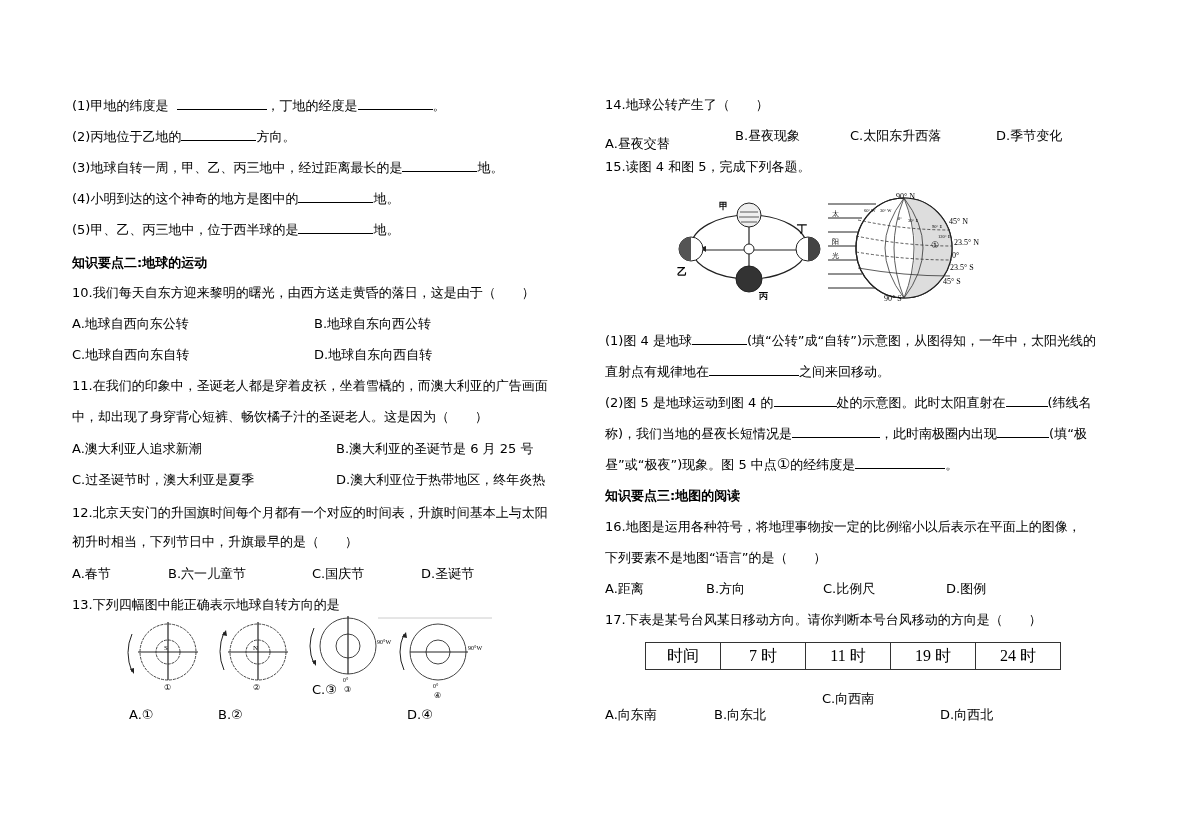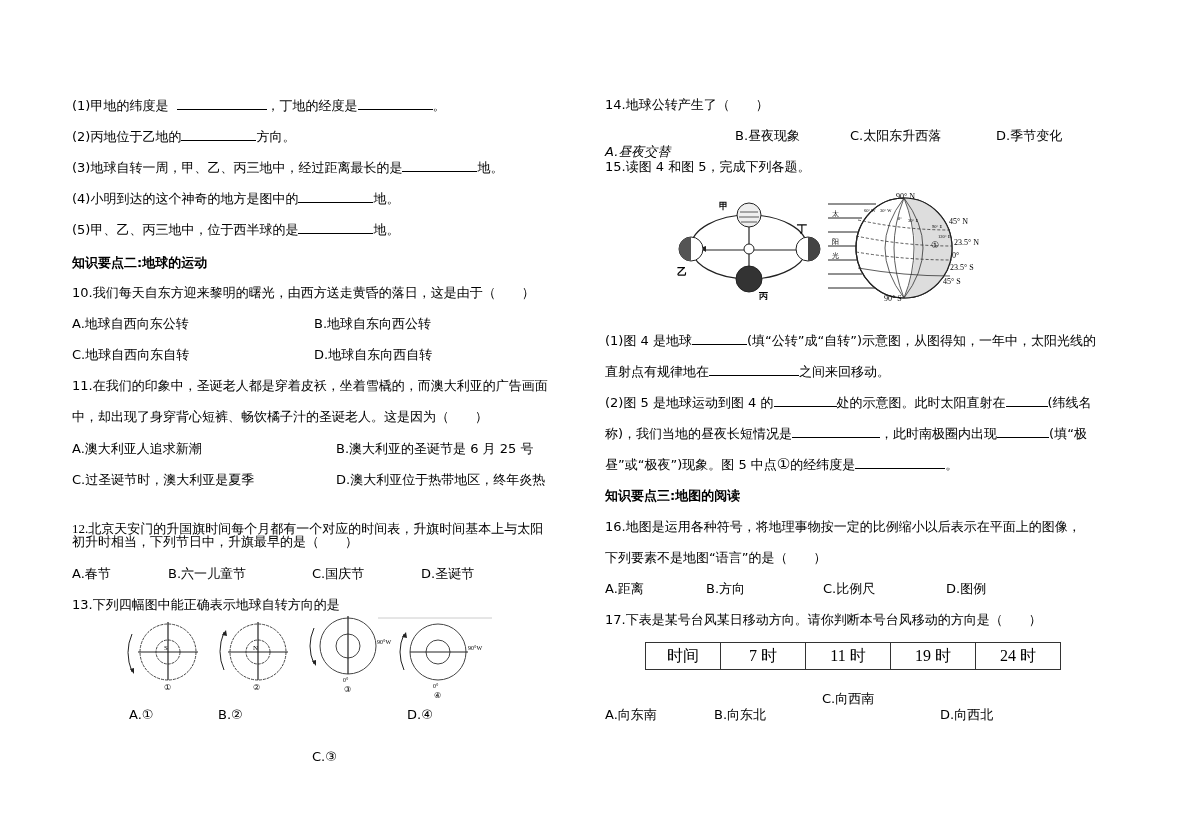--- a/index.html
+++ b/index.html
@@ -48,21 +48,21 @@
 <div class="opt" style="left:72px;top:347px;">C.地球自西向东自转</div>
 <div class="opt" style="left:314px;top:347px;">D.地球自东向西自转</div>
 
 <div class="line" style="left:72px;top:378px;">11.在我们的印象中，圣诞老人都是穿着皮袄，坐着雪橇的，而澳大利亚的广告画面</div>
 <div class="line" style="left:72px;top:409px;">中，却出现了身穿背心短裤、畅饮橘子汁的圣诞老人。这是因为（　　）</div>
 <div class="opt" style="left:72px;top:441px;">A.澳大利亚人追求新潮</div>
 <div class="opt" style="left:336px;top:441px;">B.澳大利亚的圣诞节是 6 月 25 号</div>
 <div class="opt" style="left:72px;top:472px;">C.过圣诞节时，澳大利亚是夏季</div>
 <div class="opt" style="left:336px;top:472px;">D.澳大利亚位于热带地区，终年炎热</div>
 
-<div class="line" style="left:72px;top:521px;font-family:Liberation Serif, serif;">12.北京天安门的升国旗时间每个月都有一个对应的时间表，升旗时间基本上与太阳</div>
+<div class="line" style="left:72px;top:505px;">12.北京天安门的升国旗时间每个月都有一个对应的时间表，升旗时间基本上与太阳</div>
 <div class="line" style="left:72px;top:534px;">初升时相当，下列节日中，升旗最早的是（　　）</div>
 <div class="opt" style="left:72px;top:566px;">A.春节</div>
 <div class="opt" style="left:168px;top:566px;">B.六一儿童节</div>
 <div class="opt" style="left:312px;top:566px;">C.国庆节</div>
 <div class="opt" style="left:421px;top:566px;">D.圣诞节</div>
 
 <div class="line" style="left:72px;top:597px;">13.下列四幅图中能正确表示地球自转方向的是</div>
 
 <svg style="position:absolute;left:110px;top:614px;" width="390" height="90" viewBox="0 0 390 90">
   <line x1="268" y1="4" x2="382" y2="4" stroke="#ccc" stroke-width="1"></line>
@@ -107,25 +107,25 @@
     <path d="M294 56 Q286 38 294 20" fill="none" stroke="#222" stroke-width="1"></path>
     <polygon points="292,23 296,18 297,24" fill="#222"></polygon>
     <text x="358" y="36" font-size="6">90°W</text>
     <text x="323" y="74" font-size="6">0°</text>
     <text x="324" y="84" font-size="8">④</text>
   </g>
 </svg>
 
 <div class="opt" style="left:129px;top:707px;">A.①</div>
 <div class="opt" style="left:218px;top:707px;text-align:right;">B.②</div>
-<div class="opt" style="left:312px;top:749px;">C.③</div>
+<div class="opt" style="left:312px;top:682px;">C.③</div>
 <div class="opt" style="left:407px;top:707px;">D.④</div>
 
 <div class="line" style="left:605px;top:97px;">14.地球公转产生了（　　）</div>
-<div class="opt" style="left:605px;top:144px;font-style:italic;">A.昼夜交替</div>
+<div class="opt" style="left:605px;top:136px;">A.昼夜交替</div>
 <div class="opt" style="left:735px;top:128px;">B.昼夜现象</div>
 <div class="opt" style="left:850px;top:128px;">C.太阳东升西落</div>
 <div class="opt" style="left:996px;top:128px;">D.季节变化</div>
 
 <div class="line" style="left:605px;top:159px;">15.读图 4 和图 5，完成下列各题。</div>
 
 <svg style="position:absolute;left:672px;top:192px;" width="150" height="108" viewBox="0 0 150 108">
   <ellipse cx="77" cy="55" rx="58" ry="32" fill="none" stroke="#222" stroke-width="1.2"></ellipse>
   <line x1="22" y1="58" x2="135" y2="58" stroke="#222" stroke-width="1.2"></line>
   <line x1="77" y1="22" x2="77" y2="88" stroke="#222" stroke-width="1.2"></line>

